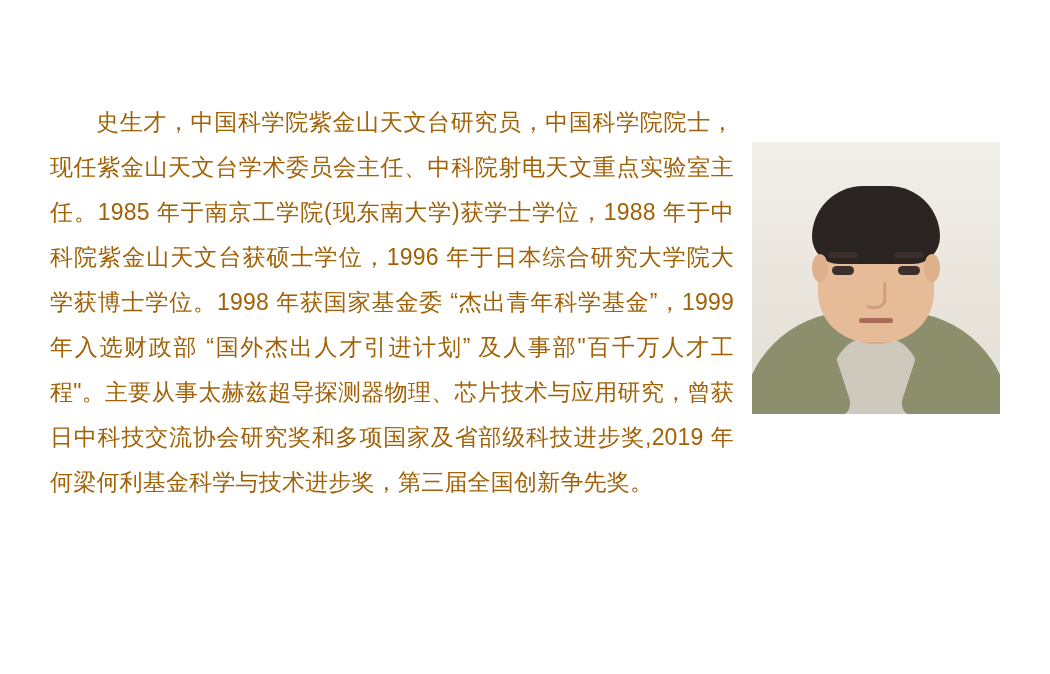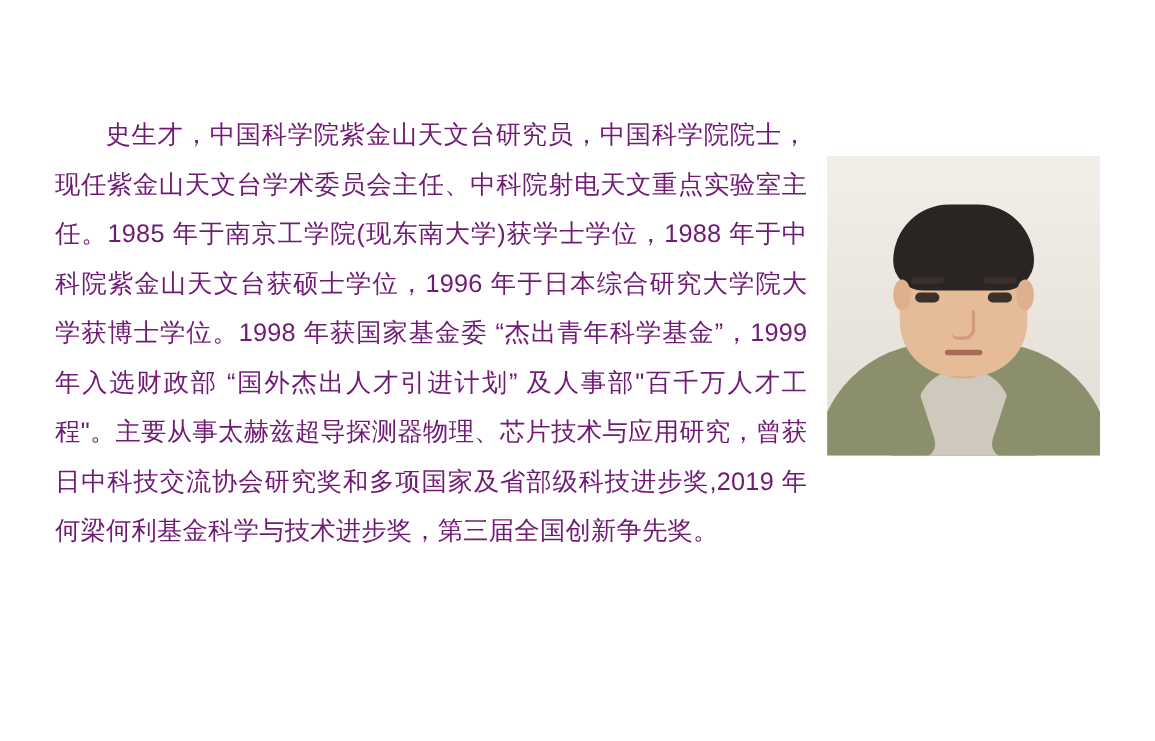--- a/index.html
+++ b/index.html
@@ -156,21 +156,21 @@
     top: 176px;
     width: 34px;
     height: 5px;
     background: #a96a58;
     border-radius: 4px;
   }
   .bio-text {
     font-family: "Liberation Sans", "DejaVu Sans", sans-serif;
     font-size: 23px;
     line-height: 45px;
-    color: #701a75;
+    color: #a16207;
     text-align: justify;
     text-justify: inter-ideograph;
     letter-spacing: 0.2px;
   }
   .bio-text p {
     margin: 0;
     text-indent: 2em;
   }
 </style>
 </head>

